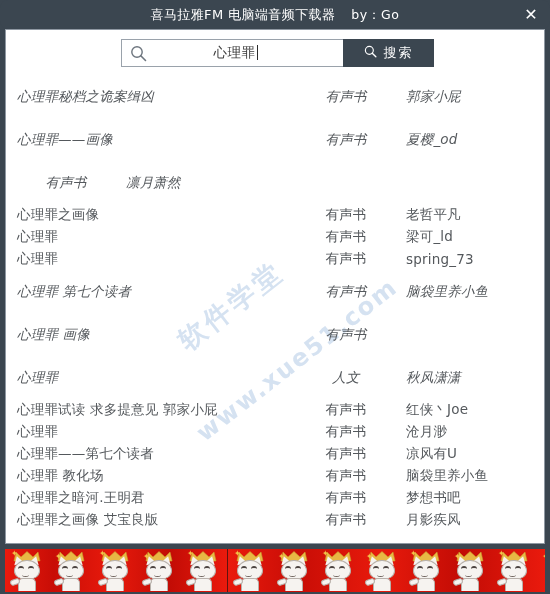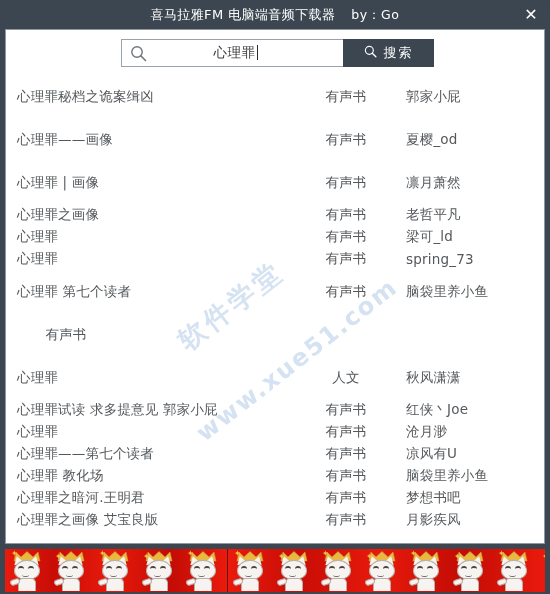--- a/index.html
+++ b/index.html
@@ -173,21 +173,21 @@
   }
   .row {
     display: flex;
     align-items: center;
     width: 538px;
     box-sizing: border-box;
     font-size: 13.5px;
     color: #54585c;
     cursor: default;
   }
-  .row.h-tall { height: 43px; }
+  .row.h-tall { height: 43px; font-style: italic; }
   .row.h-short { height: 22px; }
   .cell-title {
     width: 280px;
     padding-left: 11px;
     box-sizing: border-box;
     white-space: nowrap;
     overflow: hidden;
     letter-spacing: 0.2px;
   }
   .cell-cat {
@@ -344,21 +344,20 @@
           <div class="cell-title">心理罪秘档之诡案缉凶</div>
           <div class="cell-cat">有声书</div>
           <div class="cell-author">郭家小屁</div>
         </div>
         <div class="row h-tall">
           <div class="cell-title">心理罪——画像</div>
           <div class="cell-cat">有声书</div>
           <div class="cell-author">夏樱_od</div>
         </div>
         <div class="row h-tall">
-          <div class="cell-title">心理罪 | 画像</div>
           <div class="cell-cat">有声书</div>
           <div class="cell-author">凛月萧然</div>
         </div>
         <div class="row h-short">
           <div class="cell-title">心理罪之画像</div>
           <div class="cell-cat">有声书</div>
           <div class="cell-author">老哲平凡</div>
         </div>
         <div class="row h-short">
           <div class="cell-title">心理罪</div>
@@ -369,20 +368,21 @@
           <div class="cell-title">心理罪</div>
           <div class="cell-cat">有声书</div>
           <div class="cell-author">spring_73</div>
         </div>
         <div class="row h-tall">
           <div class="cell-title">心理罪 第七个读者</div>
           <div class="cell-cat">有声书</div>
           <div class="cell-author">脑袋里养小鱼</div>
         </div>
         <div class="row h-tall">
+          <div class="cell-title">心理罪 画像</div>
           <div class="cell-cat">有声书</div>
         </div>
         <div class="row h-tall">
           <div class="cell-title">心理罪</div>
           <div class="cell-cat">人文</div>
           <div class="cell-author">秋风潇潇</div>
         </div>
         <div class="row h-short">
           <div class="cell-title">心理罪试读 求多提意见 郭家小屁</div>
           <div class="cell-cat">有声书</div>

